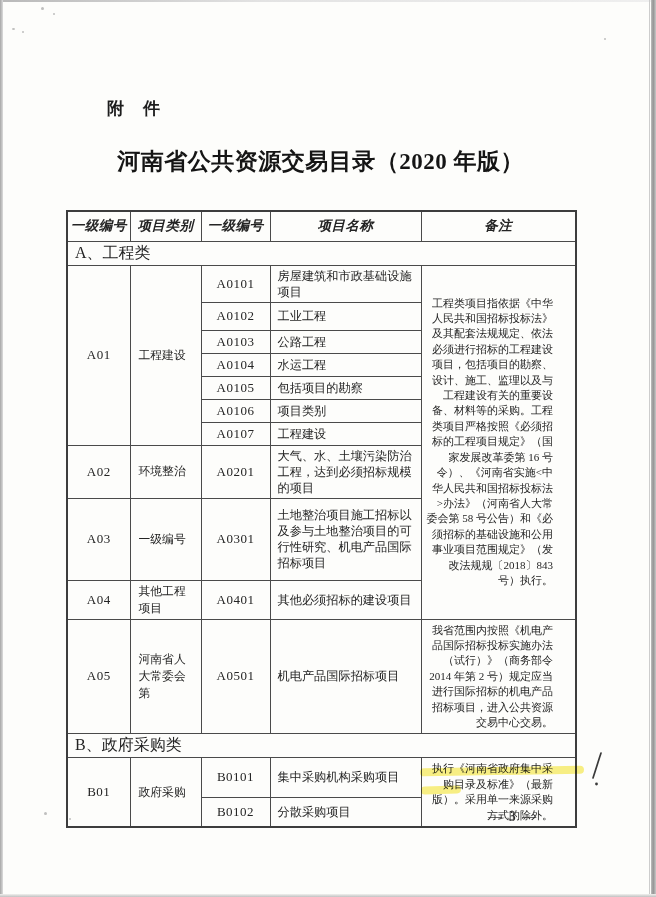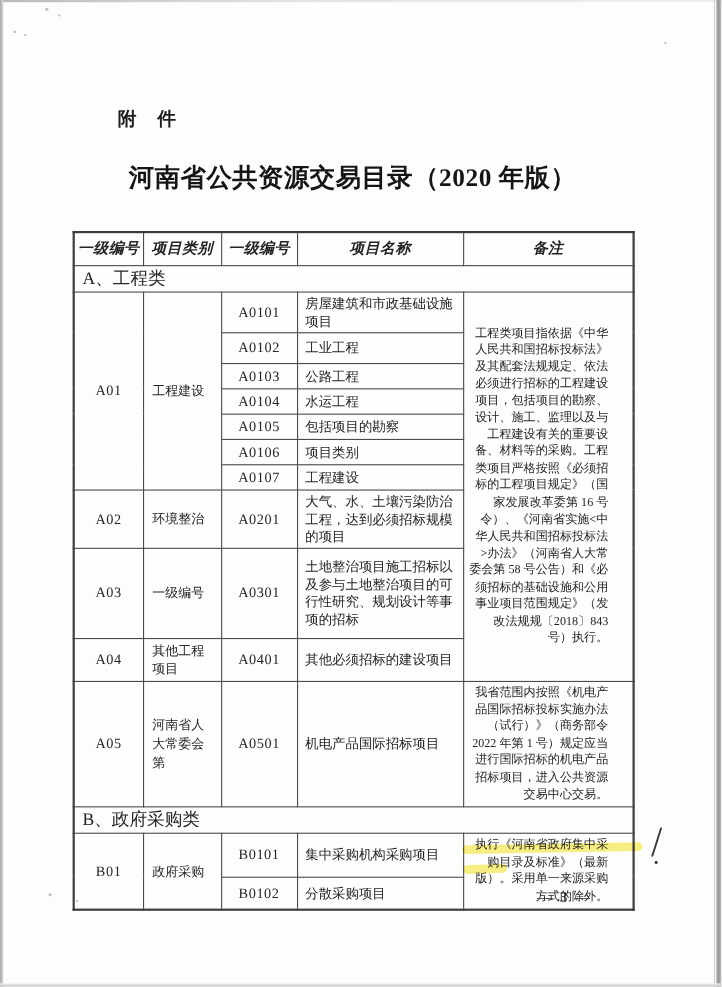--- a/index.html
+++ b/index.html
@@ -127,34 +127,34 @@
     <tr style="height:39px">
       <td class="code">A02</td>
       <td class="cat">环境整治</td>
       <td class="code">A0201</td>
       <td class="name">大气、水、土壤污染防治工程，达到必须招标规模的项目</td>
     </tr>
     <tr style="height:82px">
       <td class="code">A03</td>
       <td class="cat">一级编号</td>
       <td class="code">A0301</td>
-      <td class="name">土地整治项目施工招标以及参与土地整治项目的可行性研究、规划设计等事项的招标</td>
+      <td class="name">土地整治项目施工招标以及参与土地整治项目的可行性研究、机电产品国际招标项目</td>
     </tr>
     <tr style="height:38px">
       <td class="code">A04</td>
       <td class="cat">其他工程项目</td>
       <td class="code">A0401</td>
       <td class="name">其他必须招标的建设项目</td>
     </tr>
     <tr style="height:100px">
       <td class="code">A05</td>
       <td class="cat">河南省人大常委会第</td>
       <td class="code">A0501</td>
       <td class="name">机电产品国际招标项目</td>
-      <td class="remark">我省范围内按照《机电产品国际招标投标实施办法（试行）》（商务部令 2022 年第 1 号）规定应当进行国际招标的机电产品招标项目，进入公共资源交易中心交易。</td>
+      <td class="remark">我省范围内按照《机电产品国际招标投标实施办法（试行）》（商务部令 2014 年第 2 号）规定应当进行国际招标的机电产品招标项目，进入公共资源交易中心交易。</td>
     </tr>
     <tr style="height:21px">
       <td class="sec" colspan="5">B、政府采购类</td>
     </tr>
     <tr style="height:38px">
       <td class="code" rowspan="2">B01</td>
       <td class="cat" rowspan="2">政府采购</td>
       <td class="code">B0101</td>
       <td class="name">集中采购机构采购项目</td>
       <td class="remark" rowspan="2">执行《河南省政府集中采购目录及标准》（最新版）。采用单一来源采购方式的除外。</td>

